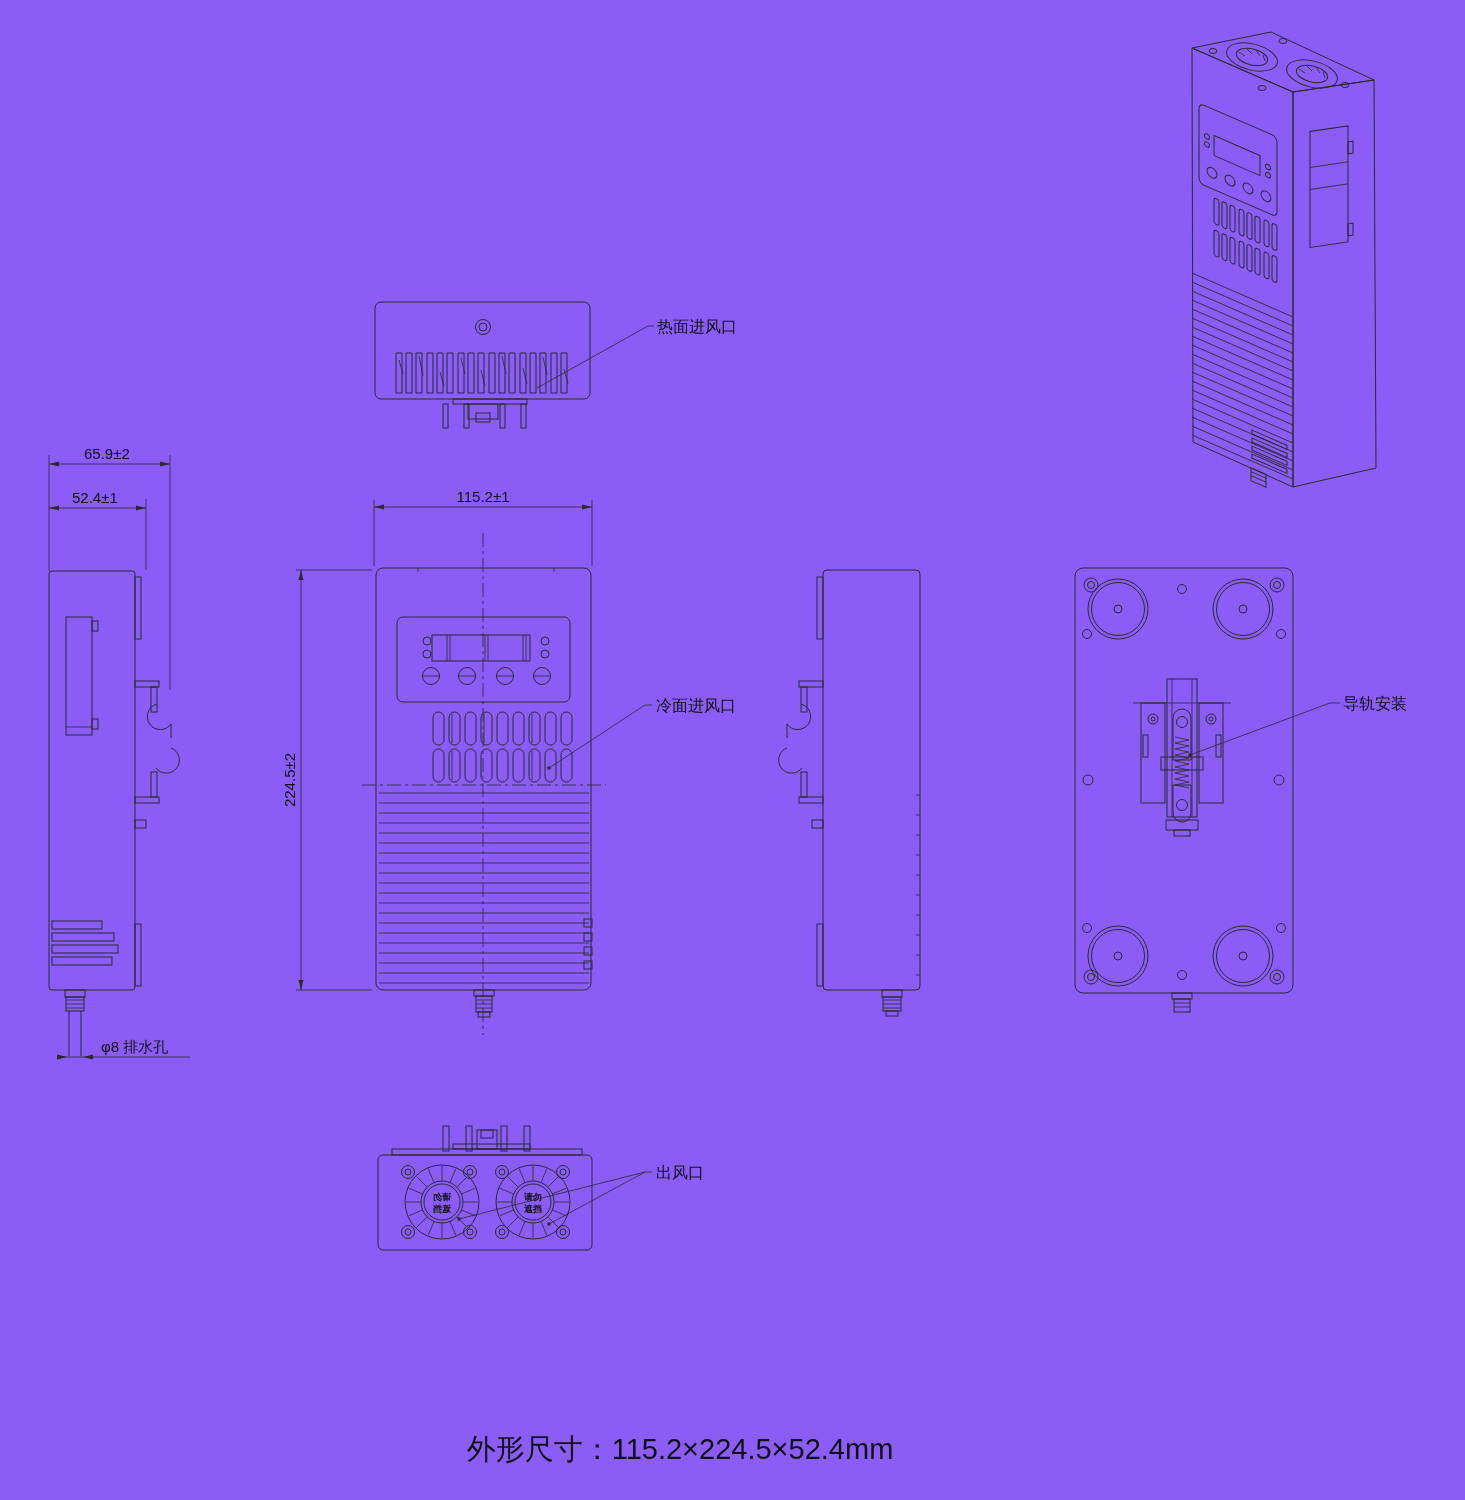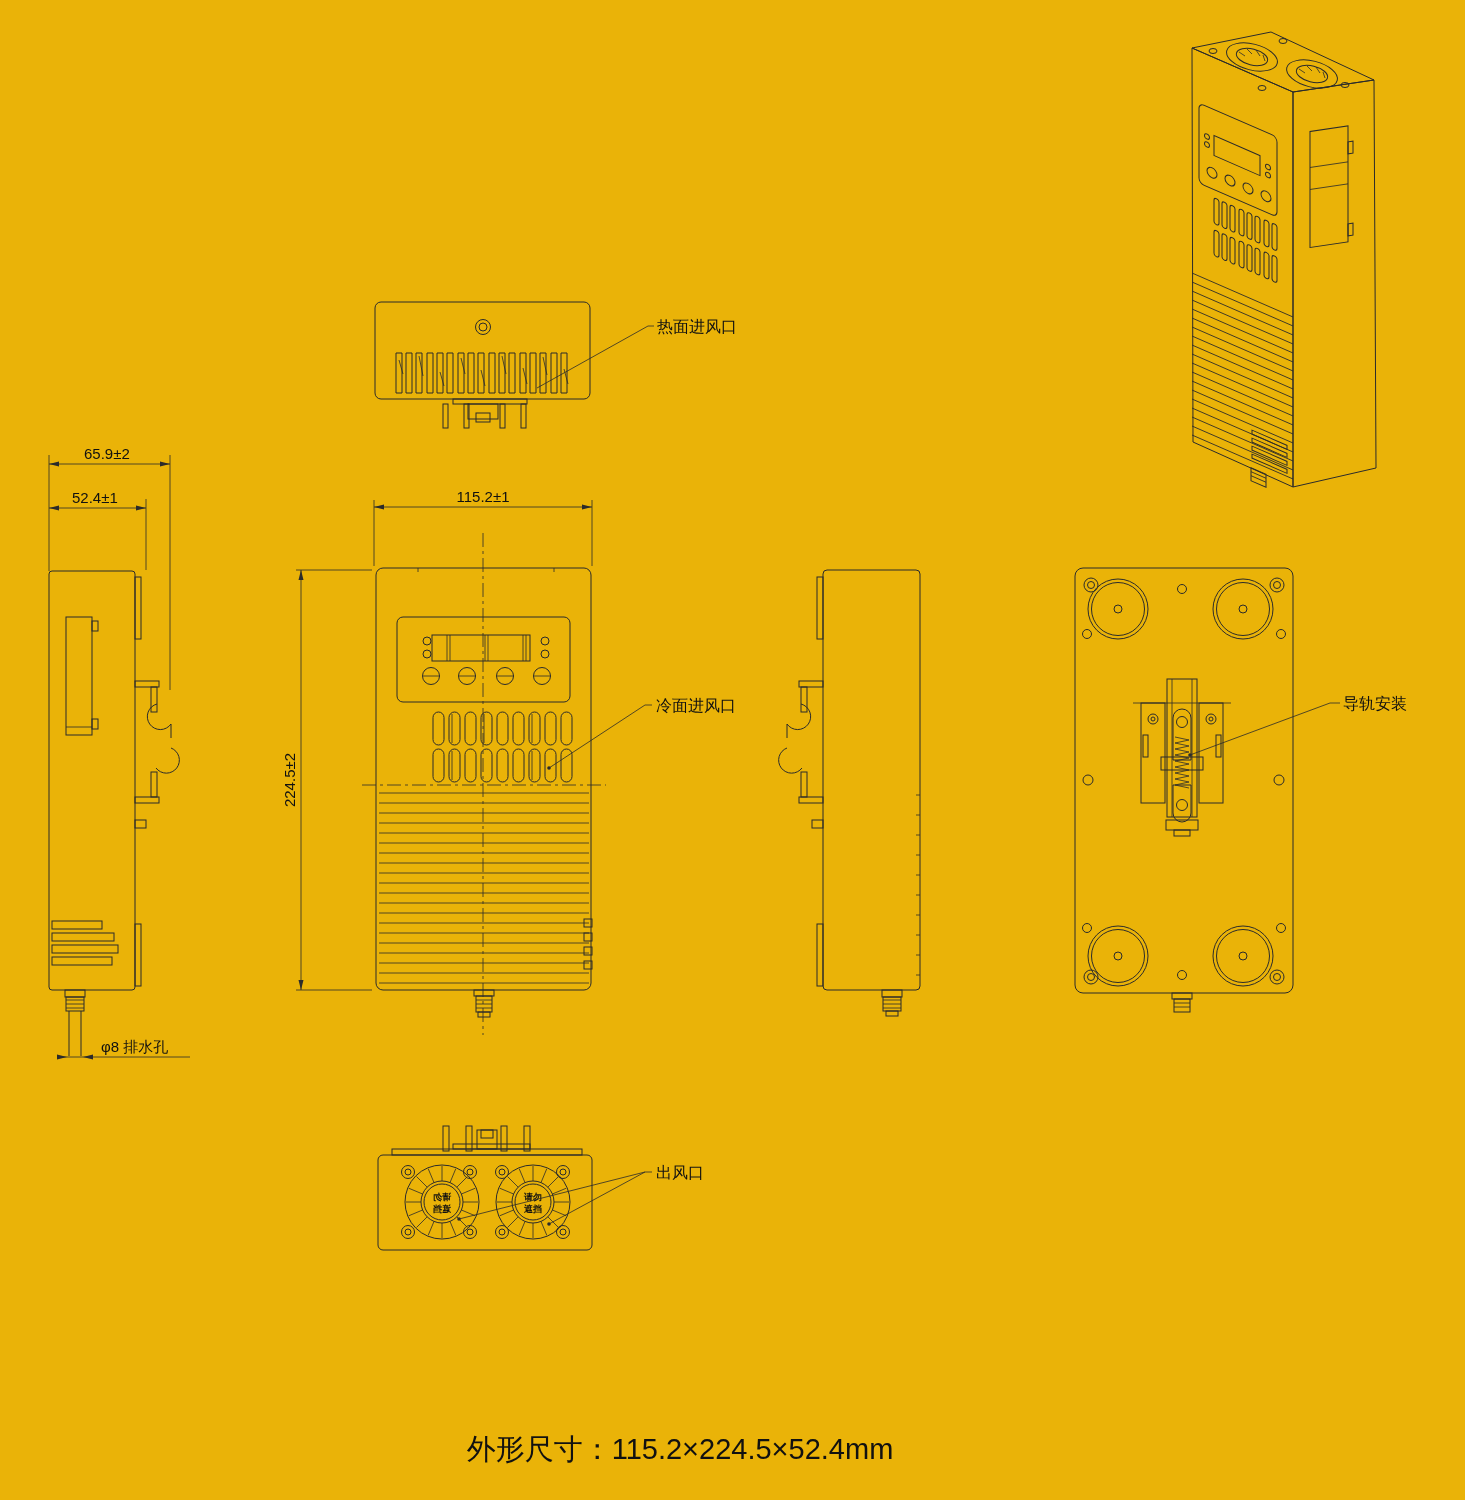--- a/index.html
+++ b/index.html
@@ -1,16 +1,16 @@
 <!DOCTYPE html>
 <html><head>
 <meta charset="utf-8">
 <style>
   html,body{margin:0;padding:0;background:#ffffff;}
-  .canvas{position:relative;width:1465px;height:1500px;background:#eab308;overflow:hidden;
+  .canvas{position:relative;width:1465px;height:1500px;background:#8b5cf6;overflow:hidden;
           font-family:"Liberation Sans","DejaVu Sans",sans-serif;text-align:right;}
   #art *{stroke:#2b2b2b;fill:none;stroke-width:1;}
   #art .thin{stroke-width:0.8;}
   #art .f{fill:#2b2b2b;stroke:none;}
   #art text{fill:#111111;stroke:none;font-family:"Liberation Sans","DejaVu Sans",sans-serif;}
   #art .lbl{font-size:16px;}
   #art .dim{font-size:15px;}
   #art .fanlbl{font-size:9px;font-weight:bold;}
   #art .footer{font-size:29px;}
   #art .cl{stroke-dasharray:14 4 3 4;stroke-width:0.8;}

